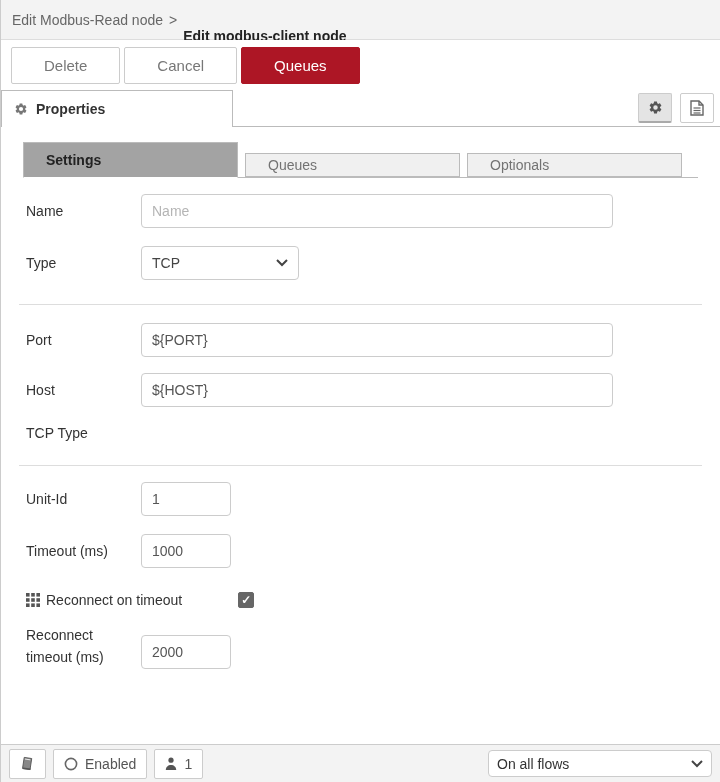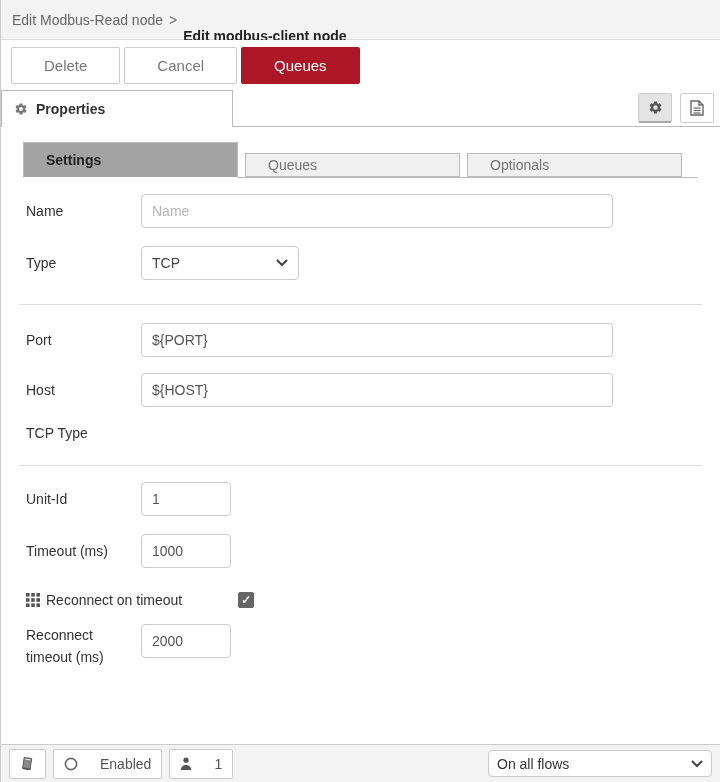--- a/index.html
+++ b/index.html
@@ -110,21 +110,21 @@
   .checkbox[data-checked="true"]::after { content:"\2713"; font-weight:bold; }
 
   
   .footer {
     height:38px; flex:0 0 auto; background:#f3f3f3; border-top:1px solid #ccc;
     display:flex; align-items:center; padding:0 8px; gap:7px;
   }
   .foot-btn {
     height:30px; background:#fff; border:1px solid #ccc; border-radius:2px;
     display:inline-flex; align-items:center; justify-content:center;
-    padding:0 10px; color:#555; cursor:pointer; gap:22px;
+    padding:0 10px; color:#555; cursor:pointer; gap:7px;
   }
   .foot-select {
     margin-left:auto; width:224px; height:27px; background:#fff;
     border:1px solid #ccc; border-radius:4px; display:flex; align-items:center;
     padding:0 8px; color:#333; cursor:pointer;
   }
   .foot-select .sel-text { flex:1 1 auto; }
   svg { display:block; }
 </style>
 </head>
@@ -244,21 +244,21 @@
           <rect x="10.4" y="5.2" width="3.6" height="3.6"></rect>
           <rect x="0" y="10.4" width="3.6" height="3.6"></rect>
           <rect x="5.2" y="10.4" width="3.6" height="3.6"></rect>
           <rect x="10.4" y="10.4" width="3.6" height="3.6"></rect>
         </svg>
     </span>
     <span class="check-label">Reconnect on timeout</span>
     <span class="checkbox" data-checked="true"></span>
   </div>
 
-  <div class="row" style="align-items:flex-start;">
+  <div class="row" style="align-items:flex-end;">
     <label class="two-line">
       <span>Reconnect</span><br>
       <span>timeout (ms)</span>
     </label>
     <input class="text w-small" type="text" value="2000" style="">
   </div>
 
 </div>
 
 <div class="footer">

